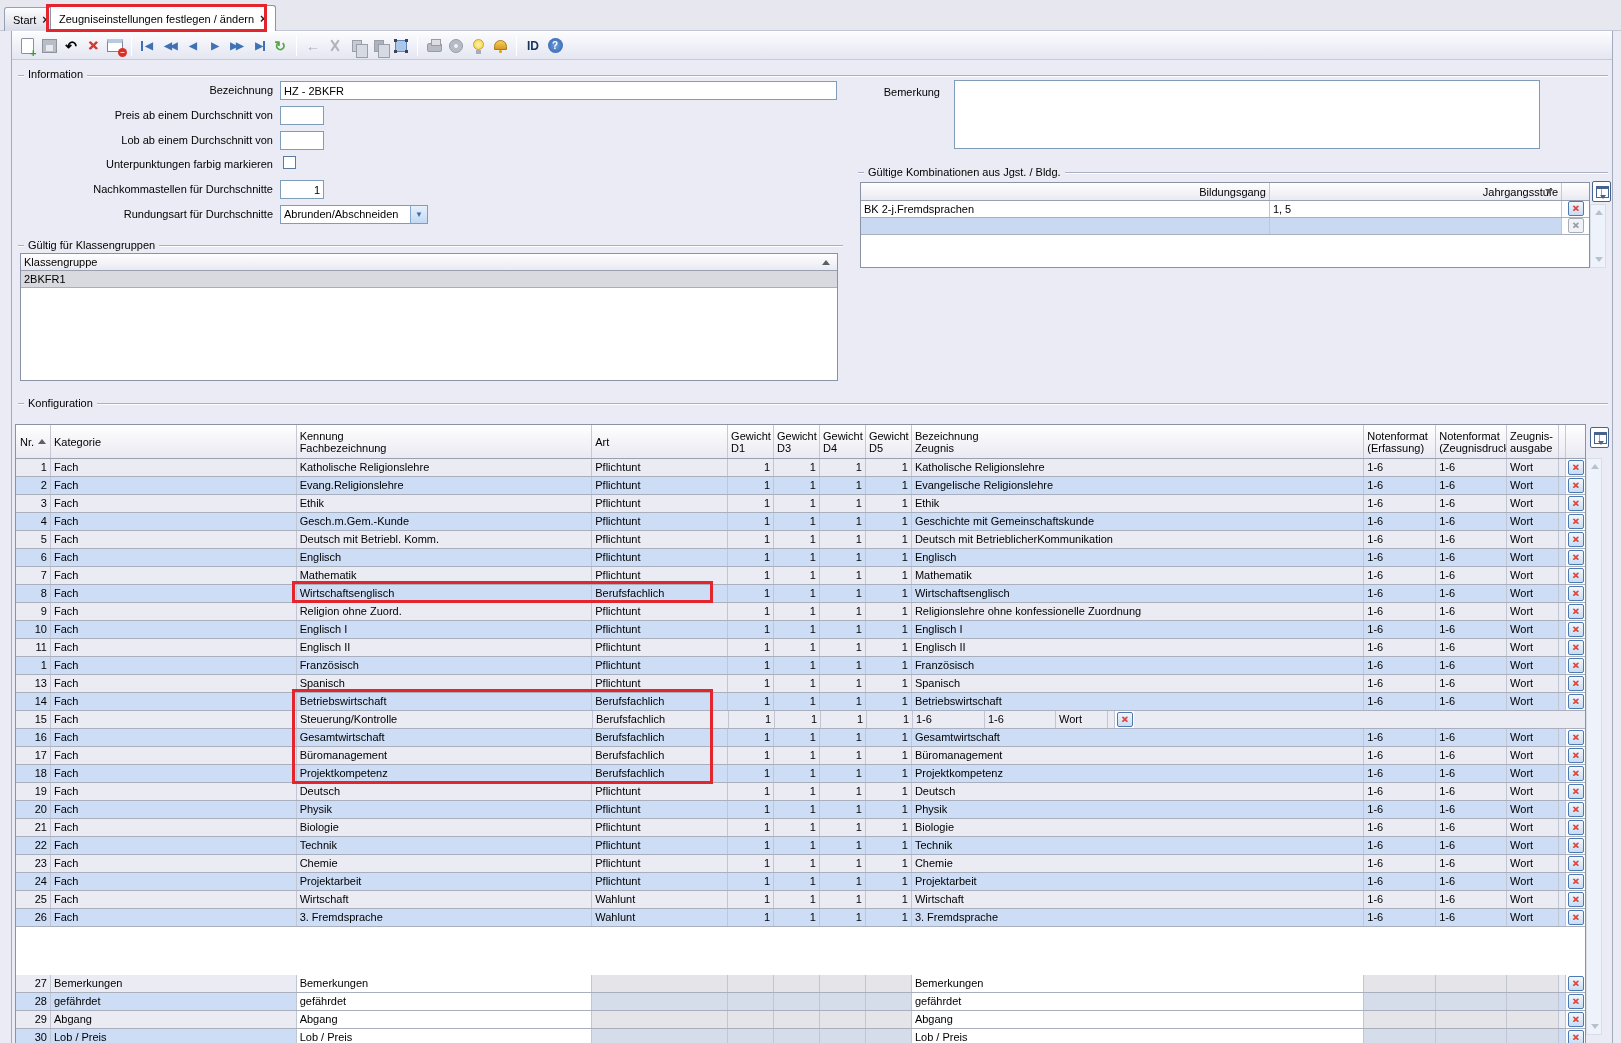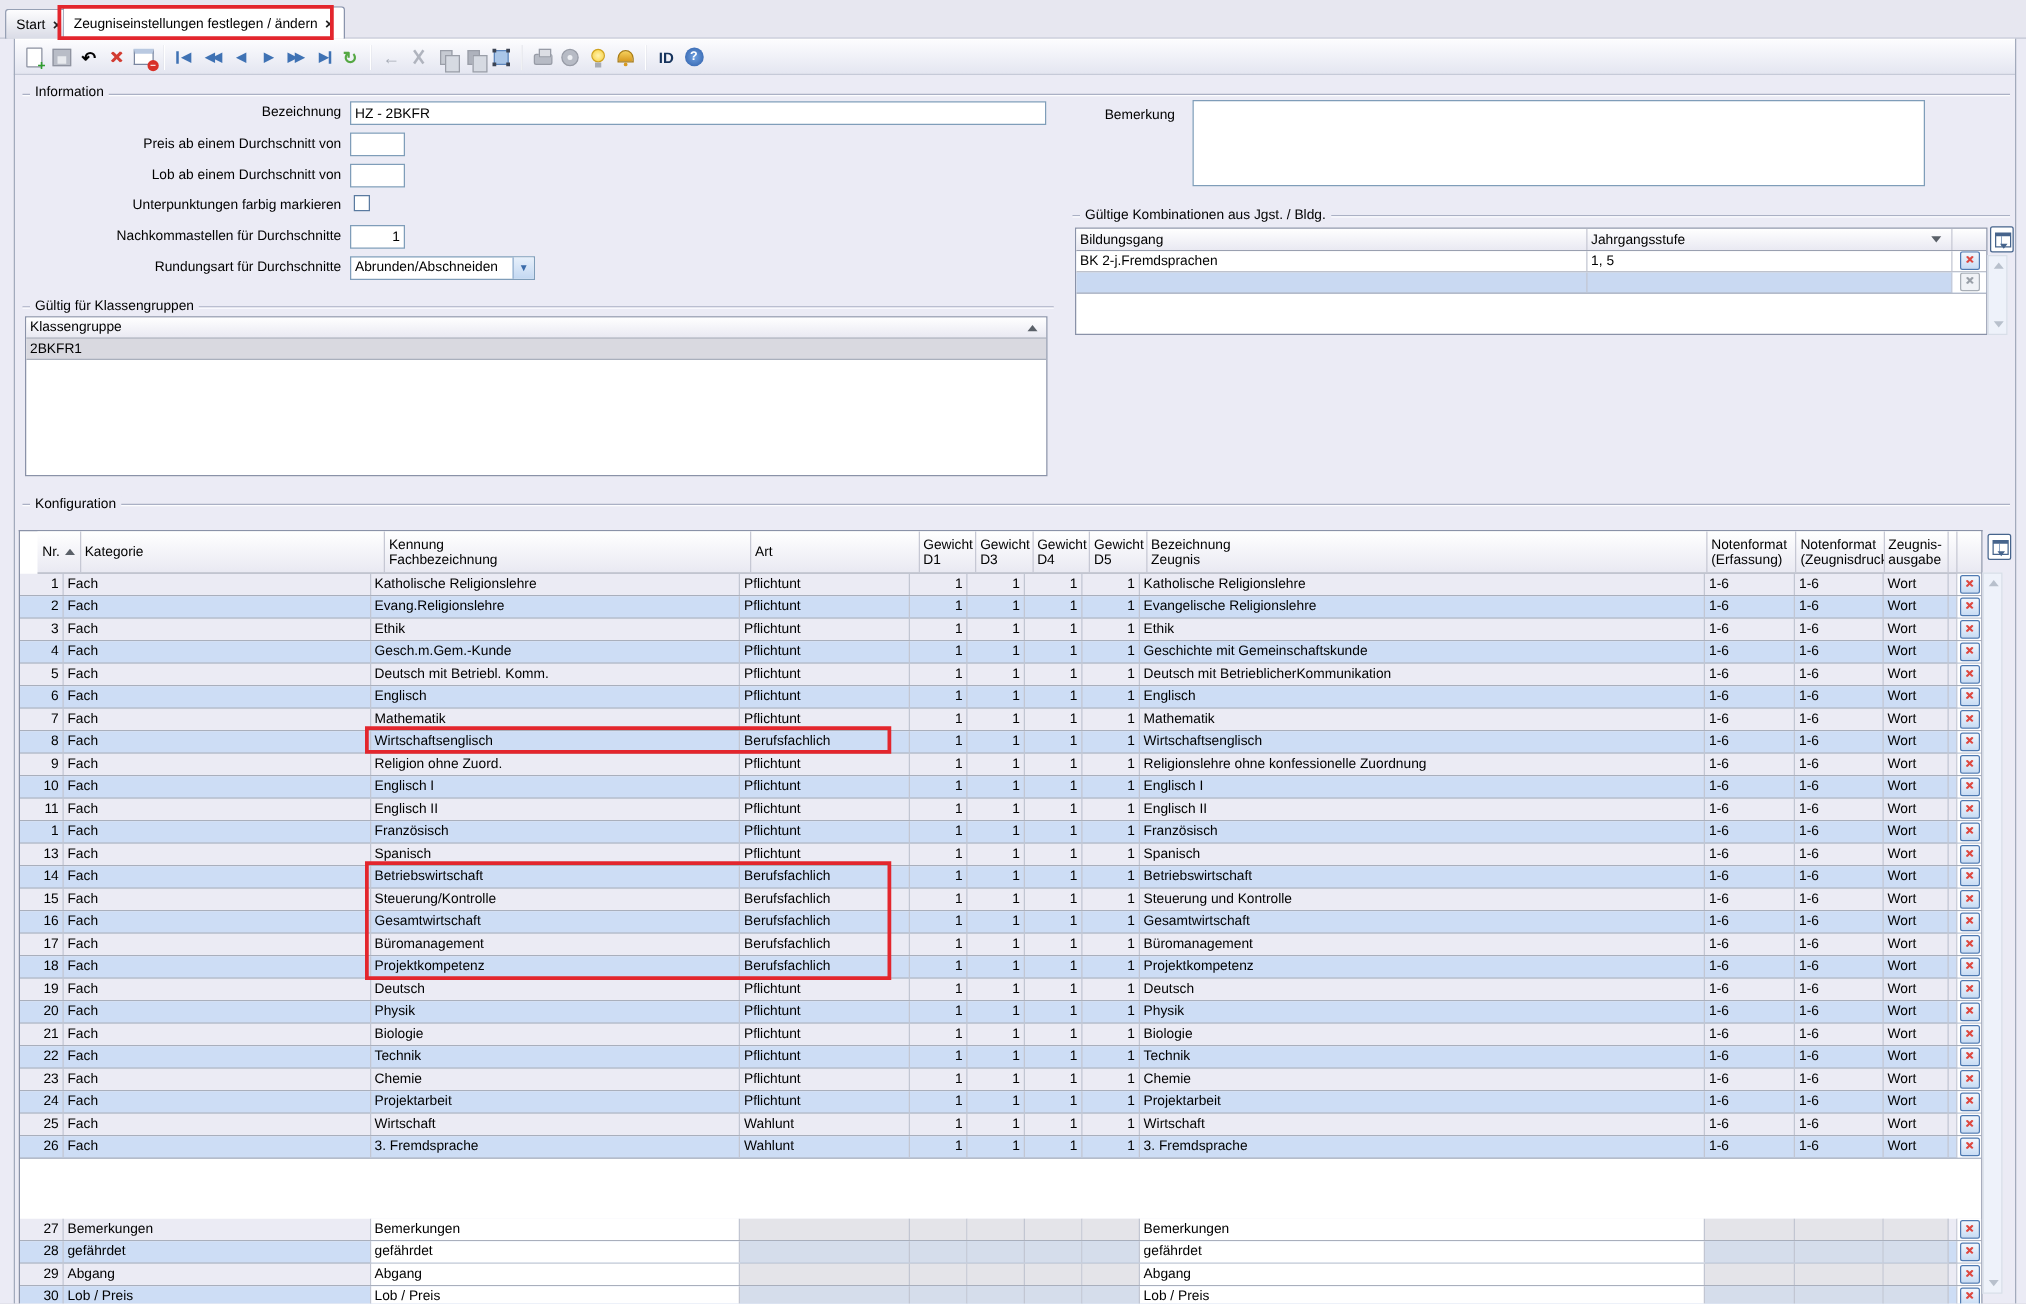--- a/index.html
+++ b/index.html
@@ -212,21 +212,21 @@
     <div class="btn">▼</div>
   </div>
 
   <div class="flabel" style="left:855px; top:86px; width:85px;">Bemerkung</div>
   <textarea class="tin" style="left: 954px; top: 80px; width: 586px; height: 69px;"></textarea>
 
   <div class="sline" style="left:858px; top:172px; width:750px;"></div>
   <div class="slabel" style="left:864px; top:166px;">Gültige Kombinationen aus Jgst. / Bldg.</div>
 
   <div class="gridbox" style="left:860px; top:182px; width:730px; height:86px;">
-    <div class="ghead" style="height:18px;">
+    <div class="ghead" style="height:18px;text-align:right;">
       <div class="hc" style="width:410px;">Bildungsgang</div>
       <div class="hc" style="width:293px; position:relative;">
         <span>Jahrgangsstufe</span>
         <span class="sort-desc" style="position:absolute; right:8px; top:6px;"></span>
       </div>
       <div class="hc" style="width:27px; border-right:none;"></div>
     </div>
     <div id="komb-rows">
         <div class="grow st-white" style="height: 17px;">
           <div class="c" style="width: 410px;">BK 2-j.Fremdsprachen</div>
@@ -264,21 +264,21 @@
         <div class="grow sel-gray" style="height: 17px;">
           <div class="c" style="width: 100%; border-right: none;">2BKFR1</div>
         </div>
       </div>
   </div>
 
   <div class="sline" style="left:18px; top:403px; width:1590px;"></div>
   <div class="slabel" style="left:24px; top:397px;">Konfiguration</div>
 
   <div class="gridbox" style="left:15px; top:424px; width:1571px; height:619px; border-bottom:none;">
-    <div class="ghead" id="konfig-head" style="height:34px;margin-left:14px;">
+    <div class="ghead" id="konfig-head" style="height:34px;">
         <div class="hc" style="width: 35px; flex-direction: row; align-items: center;"><span>Nr.</span><span class="sort-asc"></span></div>
         <div class="hc" style="width: 246px;"><span>Kategorie</span></div>
         <div class="hc" style="width: 296px;"><span>Kennung
 Fachbezeichnung</span></div>
         <div class="hc" style="width: 136px;"><span>Art</span></div>
         <div class="hc" style="width: 46px;"><span>Gewicht
 D1</span></div>
         <div class="hc" style="width: 46px;"><span>Gewicht
 D3</span></div>
         <div class="hc" style="width: 46px;"><span>Gewicht
@@ -551,21 +551,20 @@
         </div>
         <div class="grow st-light" style="height: 18px;">
           <div class="c num" style="width: 35px;">15</div>
           <div class="c" style="width: 246px;">Fach</div>
           <div class="c" style="width: 296px;">Steuerung/Kontrolle</div>
           <div class="c" style="width: 136px;">Berufsfachlich</div>
           <div class="c num" style="width: 46px;">1</div>
           <div class="c num" style="width: 46px;">1</div>
           <div class="c num" style="width: 46px;">1</div>
           <div class="c num" style="width: 46px;">1</div>
-          <div class="c" style="width: 453px;">Steuerung und Kontrolle</div>
           <div class="c" style="width: 72px;">1-6</div>
           <div class="c" style="width: 71px;">1-6</div>
           <div class="c" style="width: 52px;">Wort</div>
           <div class="c" style="width: 7px;"></div>
           <div class="c" style="width: 19px; border-right: none; padding: 0px; background: rgb(255, 255, 255); display: flex; align-items: center;">
             <div class="xbtn">×</div>
           </div>
         </div>
         <div class="grow st-blue" style="height: 18px;">
           <div class="c num" style="width: 35px;">16</div>

